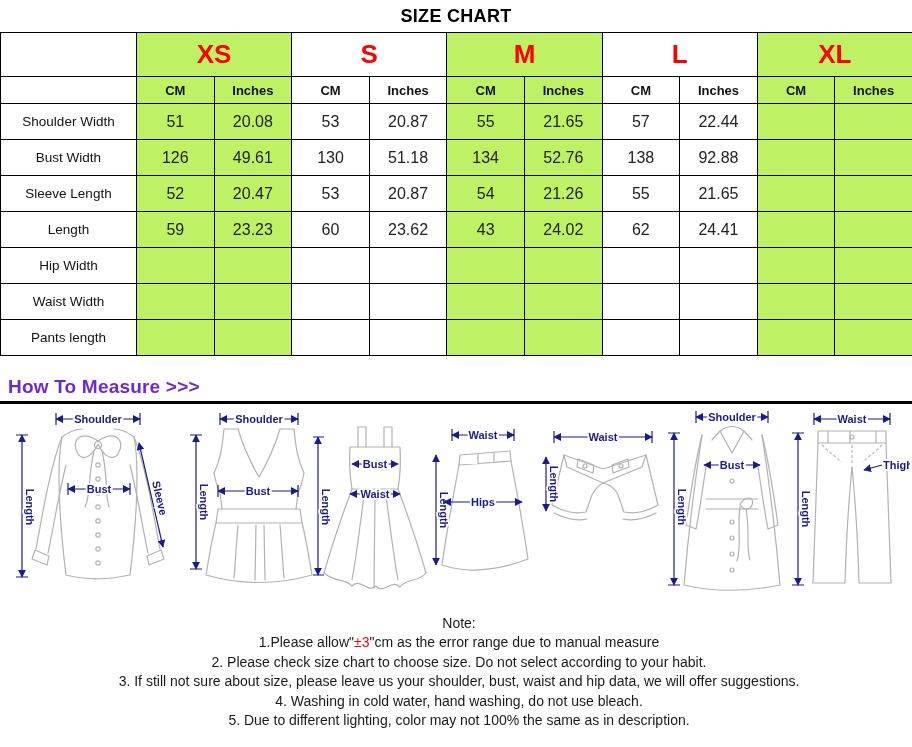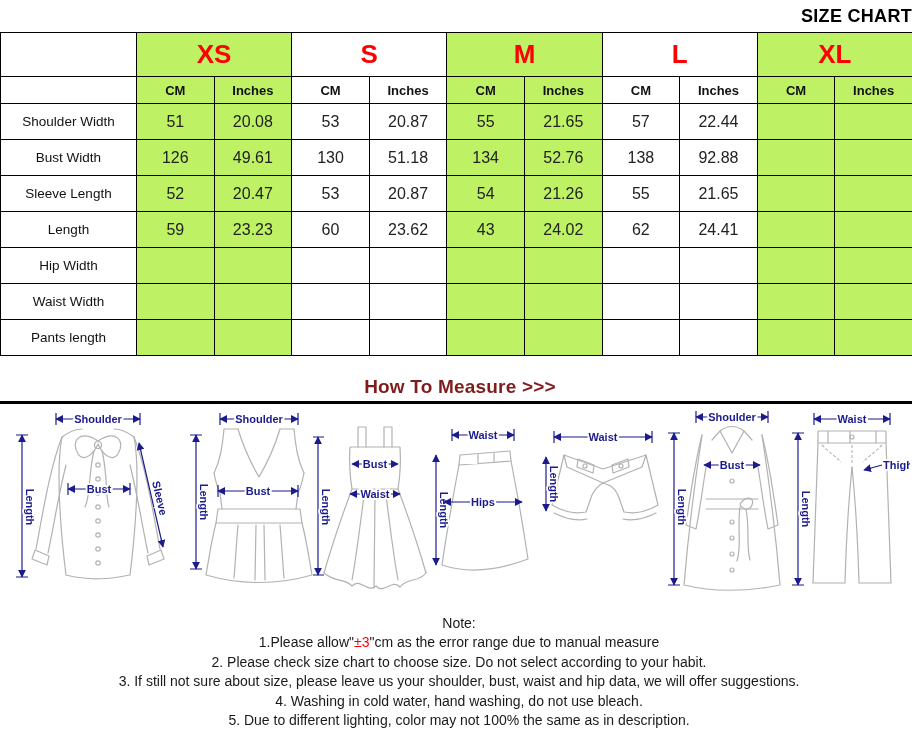--- a/index.html
+++ b/index.html
@@ -1,28 +1,28 @@
 <!DOCTYPE html>
 <html><head>
 <meta charset="utf-8">
 <style>
   html,body{margin:0;padding:0;background:#fff;}
   body{width:912px;height:747px;overflow:hidden;color:#000;
        font-family:"Liberation Sans",sans-serif;}
-  .page-title{font-size:18px;font-weight:bold;text-align:right;padding:6px 0 5px 0;letter-spacing:.3px;}
+  .page-title{font-size:18px;font-weight:bold;text-align:center;padding:6px 0 5px 0;letter-spacing:.3px;}
   table.size-table{border-collapse:collapse;table-layout:fixed;width:912px;}
   table.size-table td{border:1px solid #000;text-align:center;vertical-align:middle;overflow:hidden;padding:0;}
   col.c-label{width:136px;} col.c-val{width:77.6px;}
   tr.size-row{height:44px;} tr.unit-row{height:27px;} tbody tr{height:36px;}
   td.size-cell{color:#ff0000;font-size:26px;font-weight:bold;}
   td.unit-cell{font-size:13px;font-weight:bold;color:#111;}
   td.row-label{font-size:13.5px;color:#111;}
   td.val{font-size:16px;color:#222;}
   td.sh{background:#bef264;}
-  .measure-heading{margin:20px 0 0 8px;font-size:19px;font-weight:bold;color:#7f1d1d;letter-spacing:.2px;text-align:center;}
+  .measure-heading{margin:20px 0 0 8px;font-size:19px;font-weight:bold;color:#6d28d9;letter-spacing:.2px;}
   .measure-divider{height:3px;background:#000;margin-top:3px;}
   .figures{position:relative;height:199px;margin-top:3px;}
   .fig{position:absolute;top:0;}
   .garment{stroke:#b2b2b2;stroke-width:1.2;fill:none;stroke-linecap:round;stroke-linejoin:round;}
   .garment-d{stroke:#b2b2b2;stroke-width:1.1;fill:none;stroke-dasharray:3,2;}
   .meas{stroke:#1b1b8c;stroke-width:1.2;fill:none;}
   .mlabel{paint-order:stroke;stroke:#ffffff;stroke-width:3.5px;fill:#1b1b8c;
           font-family:"Liberation Sans",sans-serif;font-size:11px;font-weight:bold;}
   .notes{margin:8px 0 0 6px;font-size:14px;line-height:19.4px;color:#1a1a1a;text-align:center;}
   .note-red{color:#ff0000;}

